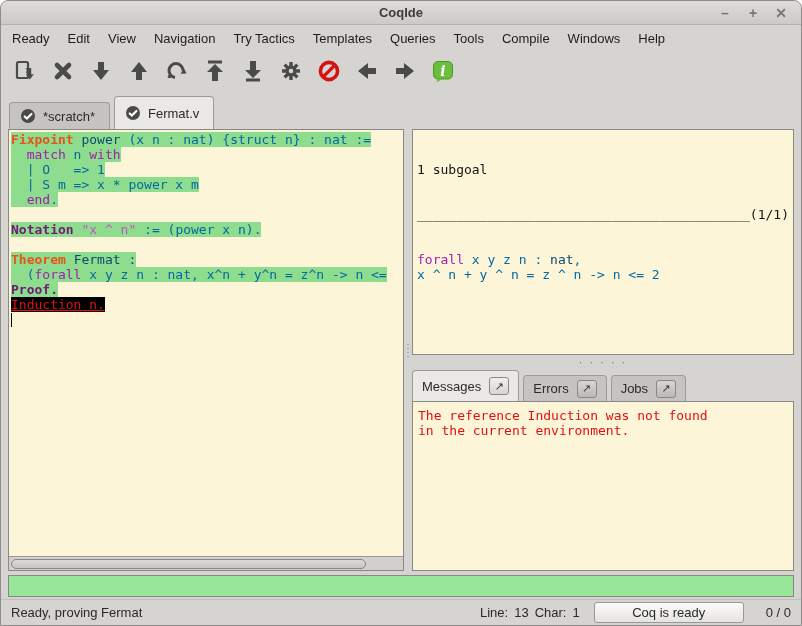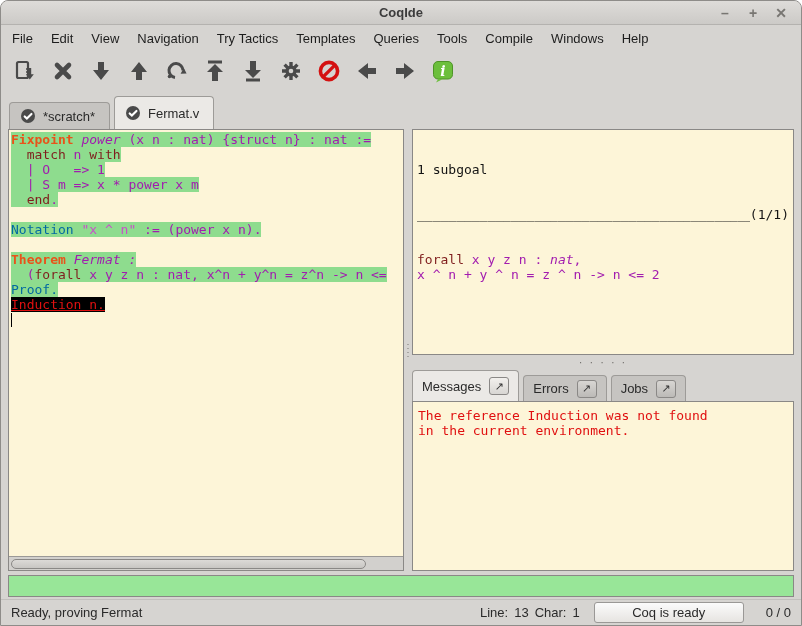--- a/index.html
+++ b/index.html
@@ -42,25 +42,25 @@
   .main { flex:0 0 442px; height:442px; display:flex; padding:0 7px; background:#d6d4d1; }
   .pane-frame { border:1px solid #8a8886; background:#fdf5d8; overflow:hidden; }
   .editor-col { width:396px; display:flex; flex-direction:column; }
   .editor { flex:1; display:flex; flex-direction:column; }
   .code-area { flex:1; padding:2px 0 0 2px; font-family:"DejaVu Sans Mono", monospace;
                font-size:13px; line-height:15px; white-space:pre; overflow:hidden; color:#141414; }
   .code-line { height:15px; white-space:pre; }
   .hl-g { background:#8edc8e; }
   .hl-p { background:#000000; }
   .tok-kw1 { color:#e8531a; font-weight:bold; }
-  .tok-kw2 { color:#0369a1; font-weight:normal;text-align:right; }
-  .tok-kwg { color:#7f1d1d;margin-top:12px; }
-  .tok-id  { color:#a21caf;font-style:italic; }
+  .tok-kw2 { color:#701a75; font-weight:bold;text-align:right; }
+  .tok-kwg { color:#a21caf;margin-top:12px; }
+  .tok-id  { color:#0c4a6e; }
   .tok-str { color:#c94fc9; }
-  .tok-pl  { color:#a21caf; }
+  .tok-pl  { color:#0369a1; }
   .tok-err { color:#e01010; text-decoration:underline; }
   .caret { display:inline-block; width:1px; height:14px; background:#000; vertical-align:text-bottom; }
 
   .hscroll { flex:0 0 14px; border-top:1px solid #9b9997; background:#d2d0cd;
              display:flex; align-items:center; padding:1px 2px; }
   .hscroll-thumb { width:91%; height:10px; border:1px solid #8a8886; border-radius:6px;
                    background:linear-gradient(#dcdad7,#c8c6c3); }
 
   .vsplit { width:8px; display:flex; align-items:center; justify-content:center; }
   .vsplit .dots { color:#6f6d6a; font-size:9px; line-height:4px; text-align:center; }
@@ -107,21 +107,21 @@
   <div class="titlebar">
     <div class="title">CoqIde</div>
     <div class="win-controls" id="win-controls">
         <div class="win-btn">–</div>
         <div class="win-btn">+</div>
         <div class="win-btn">✕</div>
       </div>
   </div>
 
   <div class="menubar" id="menubar">
-      <span class="menu-item">File</span>
+      <span class="menu-item">Ready</span>
       <span class="menu-item">Edit</span>
       <span class="menu-item">View</span>
       <span class="menu-item">Navigation</span>
       <span class="menu-item">Try Tactics</span>
       <span class="menu-item">Templates</span>
       <span class="menu-item">Queries</span>
       <span class="menu-item">Tools</span>
       <span class="menu-item">Compile</span>
       <span class="menu-item">Windows</span>
       <span class="menu-item">Help</span>

